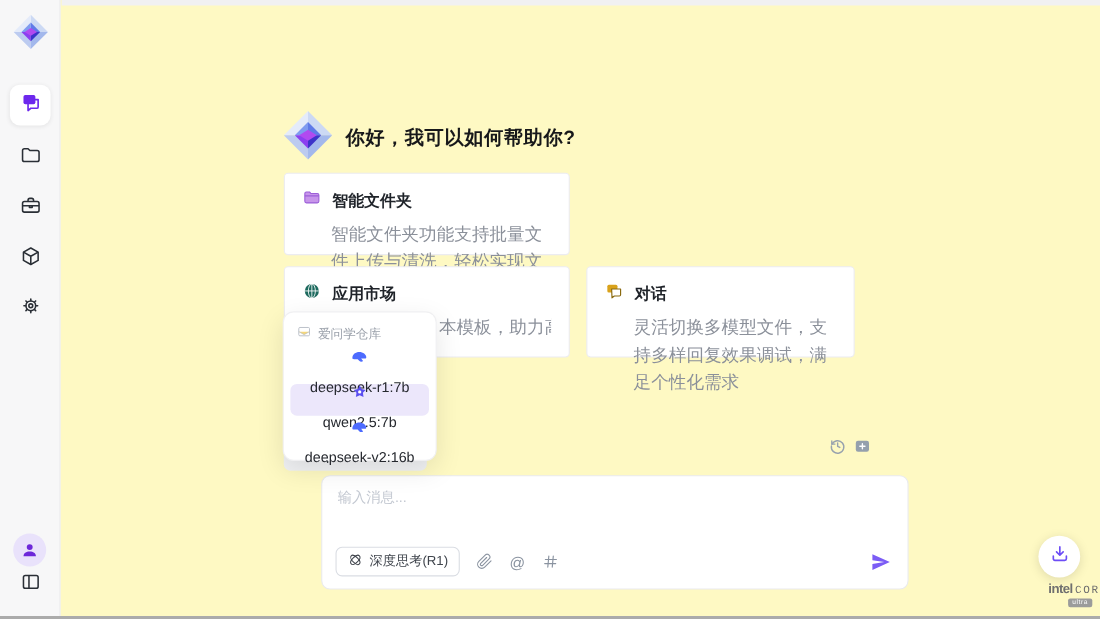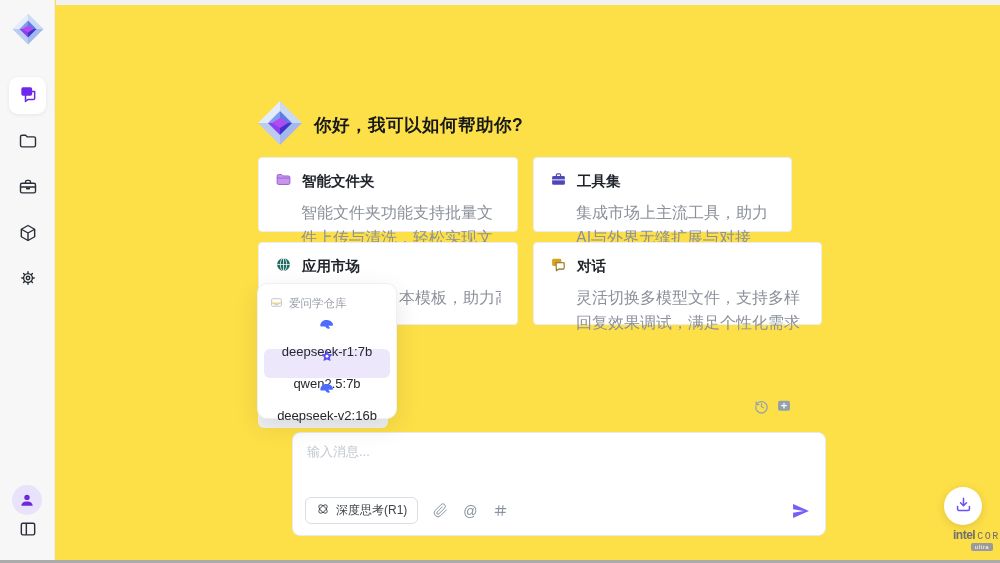--- a/index.html
+++ b/index.html
@@ -1,17 +1,17 @@
 <!DOCTYPE html>
 <html><head>
 <meta charset="utf-8">
 <style>
   * { margin:0; padding:0; box-sizing:border-box; }
   html,body { width:1000px; height:563px; font-family:"Liberation Sans","DejaVu Sans",sans-serif; }
-  .page { position:relative; width:1000px; height:563px; background:#fde047; overflow:hidden; }
+  .page { position:relative; width:1000px; height:563px; background:#fef9c3; overflow:hidden; }
 
   
   .sidebar { position:absolute; left:0; top:0; width:55px; height:560px; background:#f7f7f8; border-right:1px solid #ececee; z-index:10; }
   .logo { position:absolute; left:11px; top:12px; width:34px; height:34px; }
   .nav-item { position:absolute; left:0; width:55px; display:flex; justify-content:center; cursor:pointer; }
   .nav-chat-tile { position:absolute; left:9px; top:77px; width:37px; height:37px; background:#ffffff; border-radius:9px; box-shadow:0 1px 4px rgba(0,0,0,.07); display:flex; align-items:center; justify-content:center; }
   .nav-folder { top:131px; } .nav-brief { top:177px; } .nav-cube { top:223px; } .nav-gear { top:268px; }
   .avatar { position:absolute; left:12px; top:485px; width:30px; height:30px; border-radius:50%; background:#e9e2fb; display:flex; align-items:center; justify-content:center; }
   .nav-panel { top:519px; }
 
@@ -21,21 +21,21 @@
 
   
   .greet-logo { position:absolute; left:256px; top:99px; width:48px; height:48px; }
   .greet-title { position:absolute; left:314px; top:113px; font-size:17.5px; font-weight:700; color:#17181a; letter-spacing:.5px; }
 
   
   .card { position:absolute; background:#fff; border:1px solid #ececf1; border-radius:4px; padding:13px 16px; cursor:pointer; }
   .card1 { left:258px; top:157px; width:260px; height:75px; }
   .card2 { left:533px; top:157px; width:259px; height:75px; }
   .card3 { left:258px; top:242px; width:260px; height:83px; }
-  .card4 { left:533px; top:242px; width:289px; height:83px; }
+  .card4 { left:533px; top:242px; width:244px; height:83px; }
   .card-head { display:flex; align-items:center; gap:10px; }
   .card-title { font-size:14.5px; font-weight:700; color:#1f2329; }
   .card-desc { margin-top:9px; margin-left:26px; font-size:16px; color:#8b909a; line-height:1.55; }
   .card-desc.offset { margin-left:124px; white-space:nowrap; overflow:hidden; }
 
   
   .dropdown { position:absolute; left:257px; top:283px; width:140px; background:#fff; border:1px solid #f0f0f2; border-radius:10px; box-shadow:0 8px 24px rgba(0,0,0,.10); padding:8px 6px; z-index:15; }
   .dd-group { display:flex; align-items:center; gap:6px; height:22px; padding:0 6px; font-size:11.5px; color:#9ba1ab; }
   .dd-opt { display:flex; align-items:center; gap:8px; height:29px; padding:0 7px; margin-top:3px; border-radius:6px; font-size:13px; color:#25282e; cursor:pointer;flex-direction:column; }
   .dd-opt.selected { background:#ece7fb; }
@@ -170,33 +170,20 @@
         <svg viewBox="0 0 24 24" width="17" height="17">
           <path d="M3 7a2 2 0 0 1 2-2h4l2 2h8a2 2 0 0 1 2 2v8a2 2 0 0 1-2 2H5a2 2 0 0 1-2-2z" fill="#c795ea" stroke="#9c5fd8" stroke-width="1.4" stroke-linejoin="round"></path>
           <path d="M3 10h18" stroke="#9c5fd8" stroke-width="1.4"></path>
         </svg>
       </span>
       <span class="card-title">智能文件夹</span>
     </div>
     <div class="card-desc">智能文件夹功能支持批量文件上传与清洗，轻松实现文件问答</div>
   </div>
 
-  <div class="card card2">
-    <div class="card-head">
-      <span>
-        <svg viewBox="0 0 24 24" width="17" height="17">
-          <rect x="3" y="7" width="18" height="12.5" rx="2" fill="#4f46b8"></rect>
-          <path d="M9 7V5.8A1.8 1.8 0 0 1 10.8 4h2.4A1.8 1.8 0 0 1 15 5.8V7" fill="none" stroke="#4f46b8" stroke-width="1.6"></path>
-          <path d="M3 12.5h18" stroke="#fff" stroke-width="1.3"></path>
-        </svg>
-      </span>
-      <span class="card-title">工具集</span>
-    </div>
-    <div class="card-desc">集成市场上主流工具，助力AI与外界无缝扩展与对接</div>
-  </div>
 
   <div class="card card3">
     <div class="card-head">
       <span>
         <svg viewBox="0 0 24 24" width="17" height="17">
           <circle cx="12" cy="12" r="9" fill="#1d6a5e"></circle>
           <g stroke="#ffffff" stroke-width="1.1" fill="none">
             <path d="M12 3v18M3 12h18"></path>
               <ellipse cx="12" cy="12" rx="4.5" ry="9"></ellipse>
           </g>

